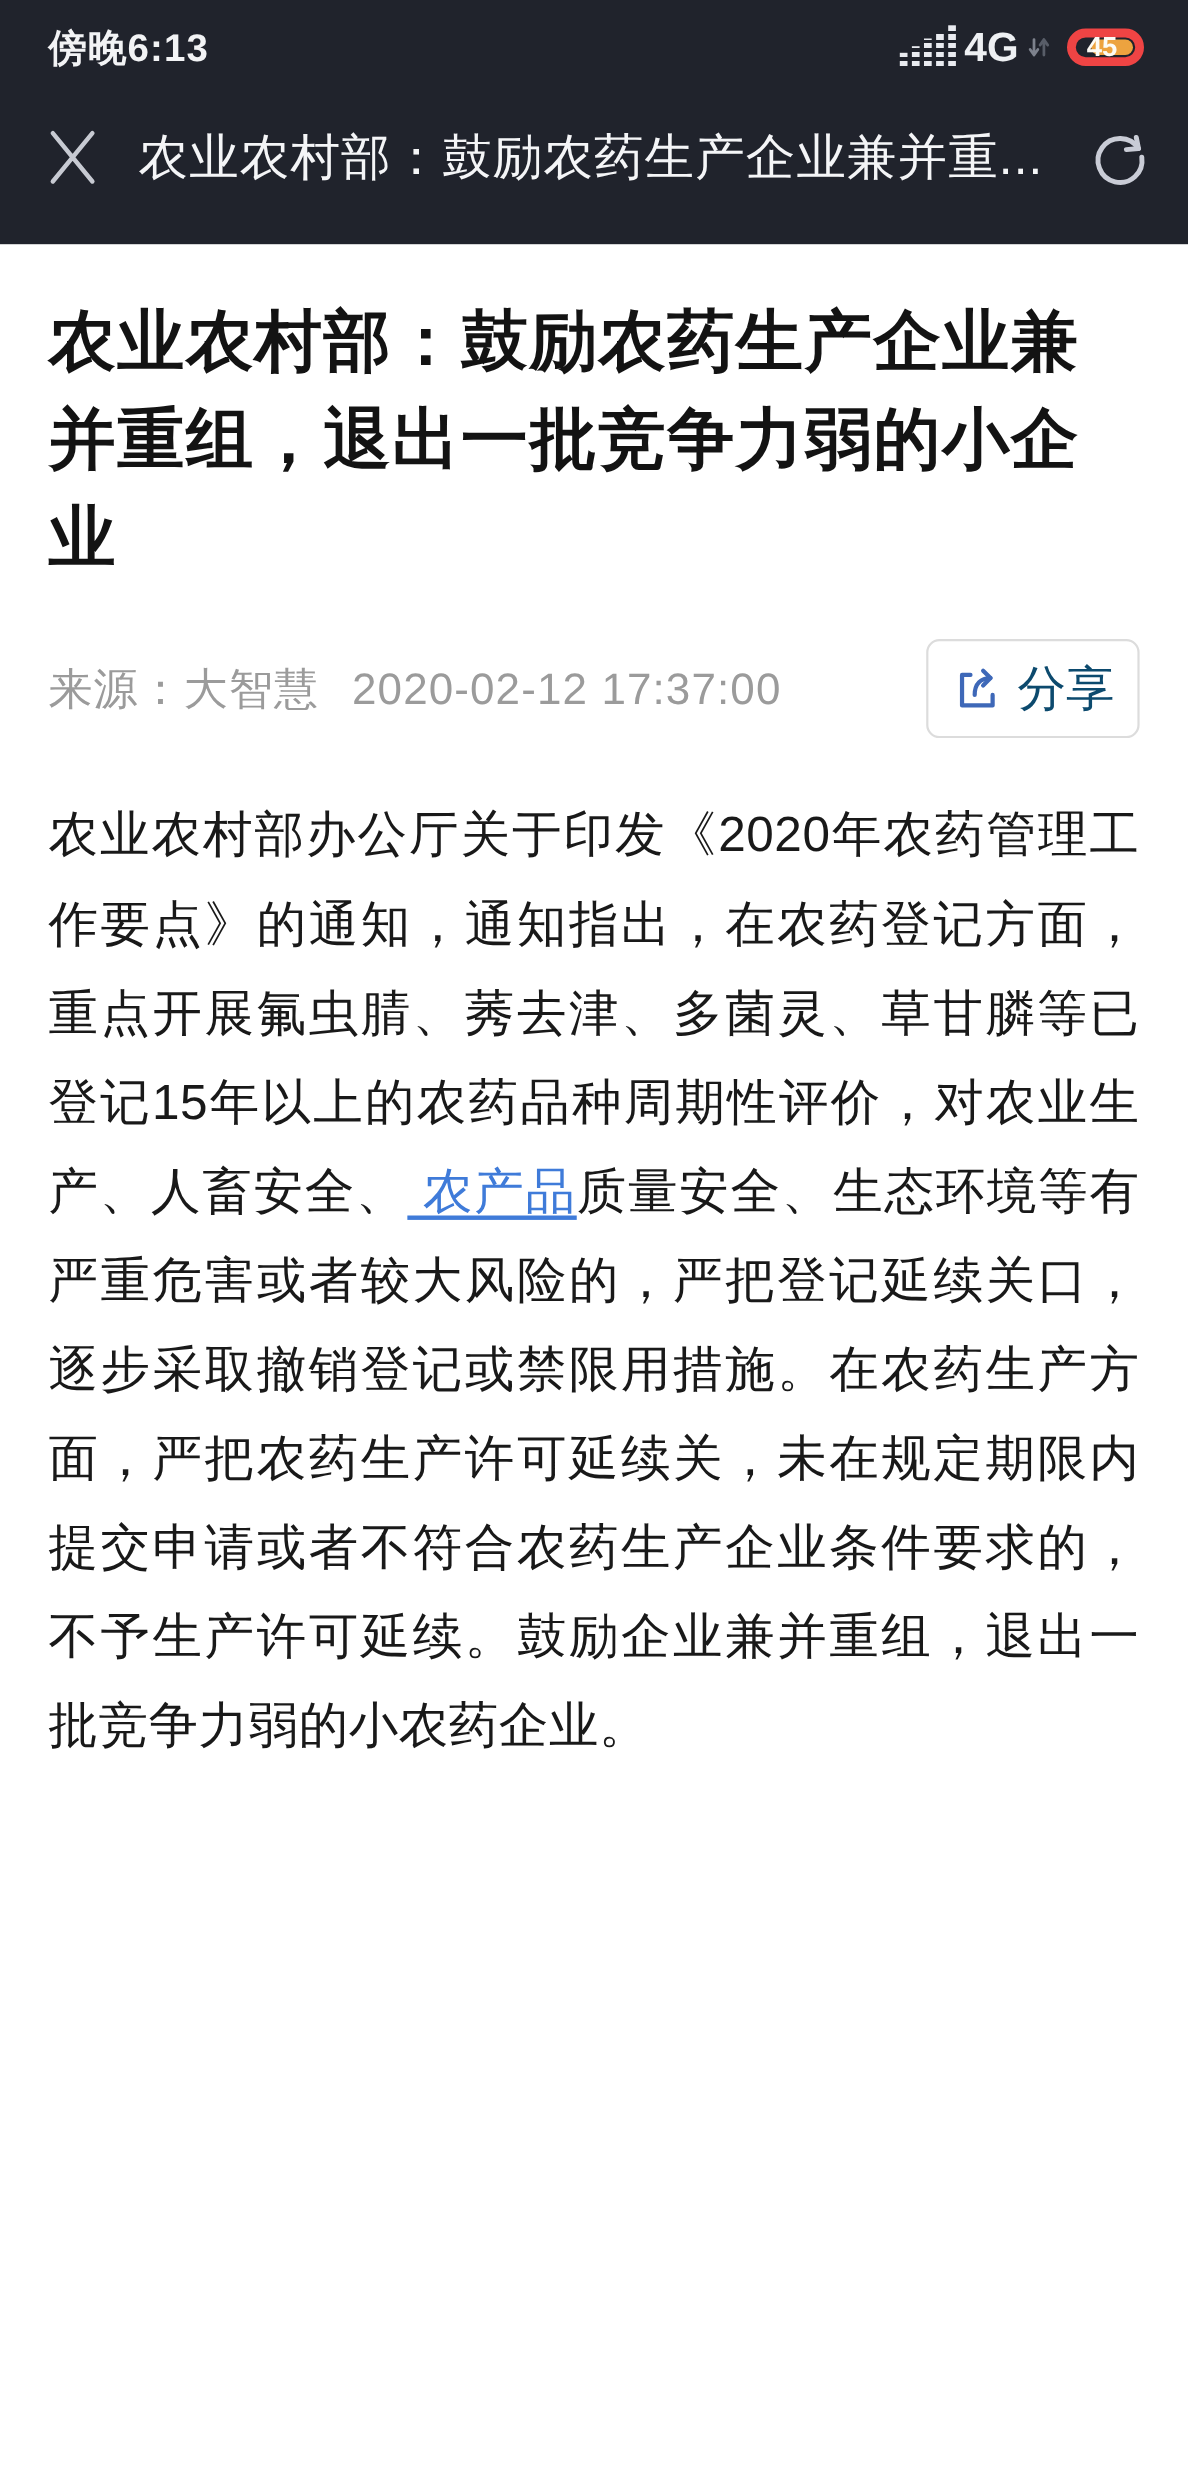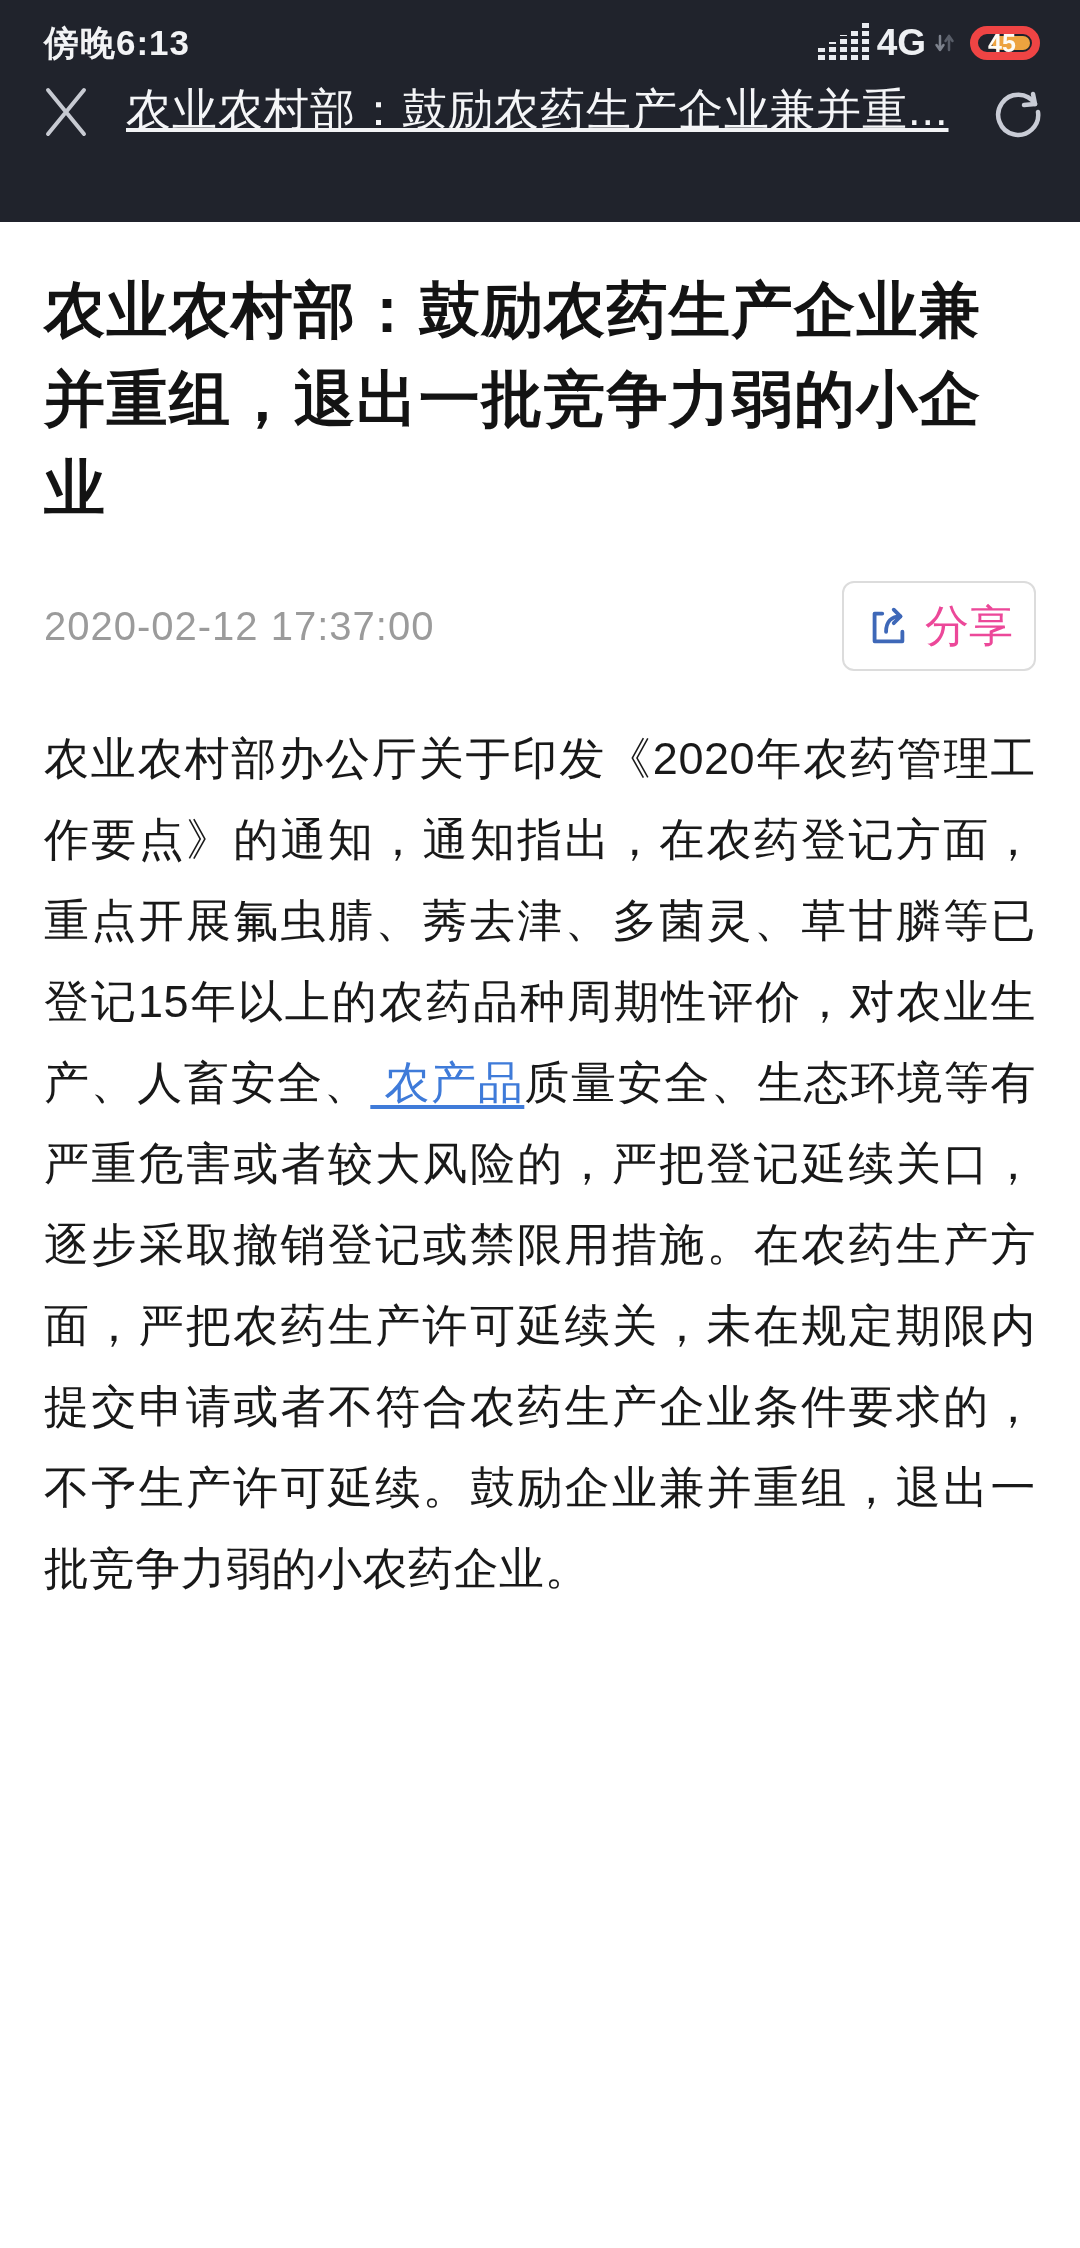--- a/index.html
+++ b/index.html
@@ -41,21 +41,21 @@
   }
   .battery-fill {
     position:absolute; top:2px; right:2px; bottom:2px; width:38px;
     background:#eda33f; border-radius:12px;
   }
   .battery-num {
     position:absolute; left:10px; top:50%; transform:translateY(-50%);
     font-size:25px; font-weight:700; color:#fdfbf5; letter-spacing:0;
   }
 
-  .navbar { height:142px; display:flex; align-items:flex-start; padding:0 30px 16px 34px;text-decoration:underline; }
+  .navbar { height:142px; display:flex; align-items:center; padding:0 30px 16px 34px; }
   .icon-btn {
     width:64px; height:64px; background:none; border:none; cursor:pointer;
     display:flex; align-items:center; justify-content:center; flex:0 0 auto;
   }
   .page-title {
     flex:1 1 auto; margin:0 20px 0 28px;
     font-size:45px; font-weight:500; color:#f4f5f7; letter-spacing:1px;
     white-space:nowrap; overflow:hidden;
   }
 
@@ -69,21 +69,21 @@
   .meta { margin-top:48px; display:flex; align-items:center; justify-content:space-between; }
   .meta-left { display:flex; align-items:baseline; gap:30px; }
   .source, .pubtime { font-size:40px; color:#9b9b9b; letter-spacing:1px; }
 
   .share-btn {
     width:194px; height:90px; background:#ffffff;
     border:2px solid #dcdcdc; border-radius:12px; cursor:pointer;
     display:flex; align-items:center; justify-content:center; gap:14px;
     color:#3e68b8;
   }
-  .share-label { font-size:44px; color:#ec4899;text-align:center; }
+  .share-label { font-size:44px; color:#0c4a6e;text-align:center; }
 
   .article-body {
     margin-top:47px;
     font-size:45px; line-height:81px; color:#191919;
     text-align:justify; letter-spacing:0.5px;
   }
   .inline-link {
     color:#3f7bd9; text-decoration:underline; text-underline-offset:7px;
     cursor:pointer; white-space:pre;
   }
@@ -133,20 +133,21 @@
     </div>
 
   </header>
 
   <main class="content">
 
     <h1 class="article-title">农业农村部：鼓励农药生产企业兼并重组，退出一批竞争力弱的小企业</h1>
 
     <div class="meta">
       <div class="meta-left">
+        <span class="source">来源：大智慧</span>
         <span class="pubtime">2020-02-12 17:37:00</span>
       </div>
       <button class="share-btn">
         <svg width="46" height="46" viewBox="0 0 48 48">
           <path d="M18 11 H10 V40 H39 V30" stroke="#3e68b8" stroke-width="4" fill="none" stroke-linecap="round" stroke-linejoin="round"></path>
           <path d="M22 30 C22 19 28 14 37 14" stroke="#3e68b8" stroke-width="4" fill="none" stroke-linecap="round"></path>
           <path d="M37 14 L30 7 M37 14 L30 21" stroke="#3e68b8" stroke-width="4" fill="none" stroke-linecap="round" stroke-linejoin="round"></path>
         </svg>
         <span class="share-label">分享</span>
       </button>

